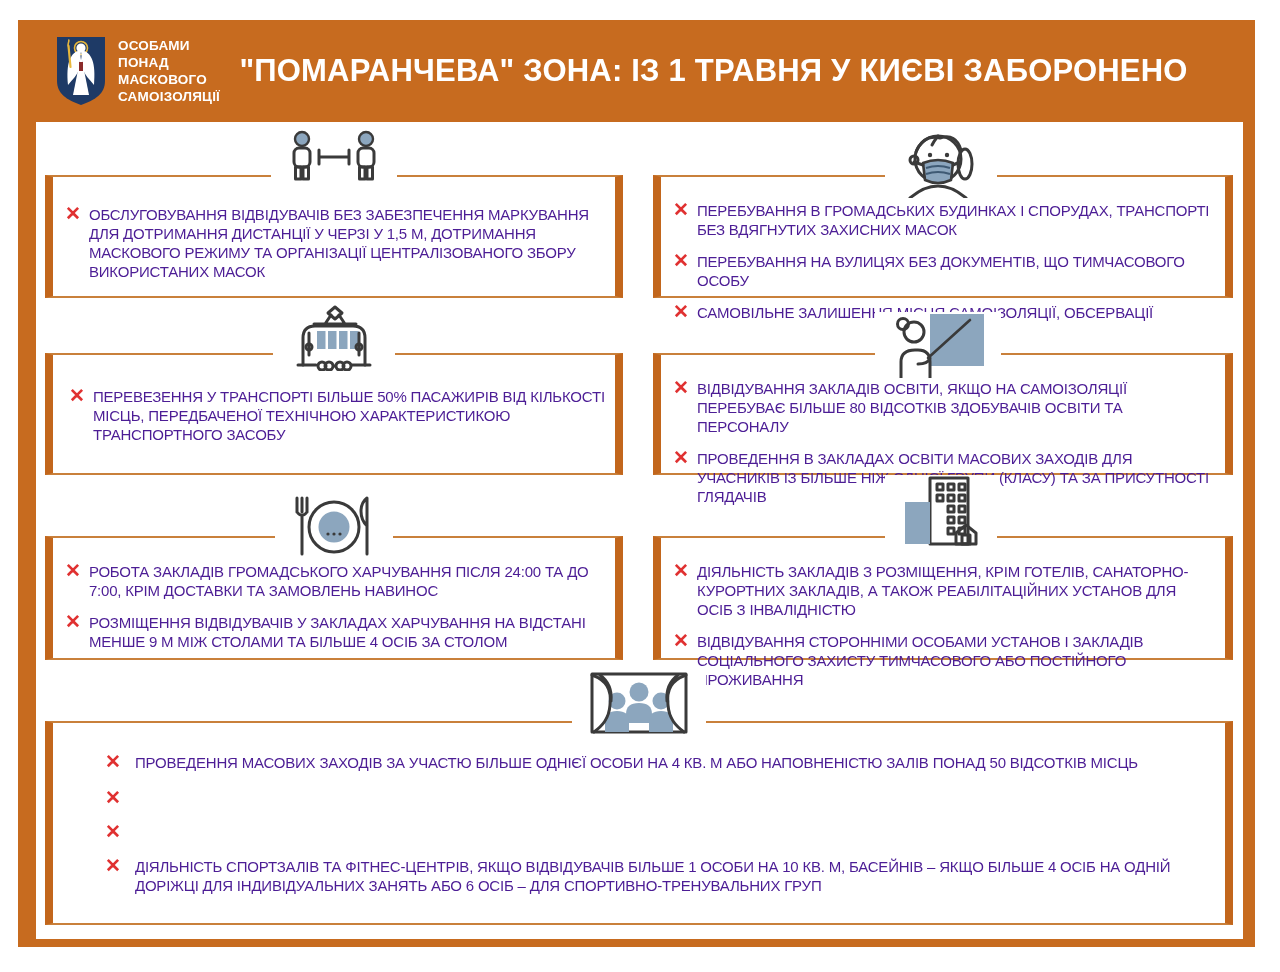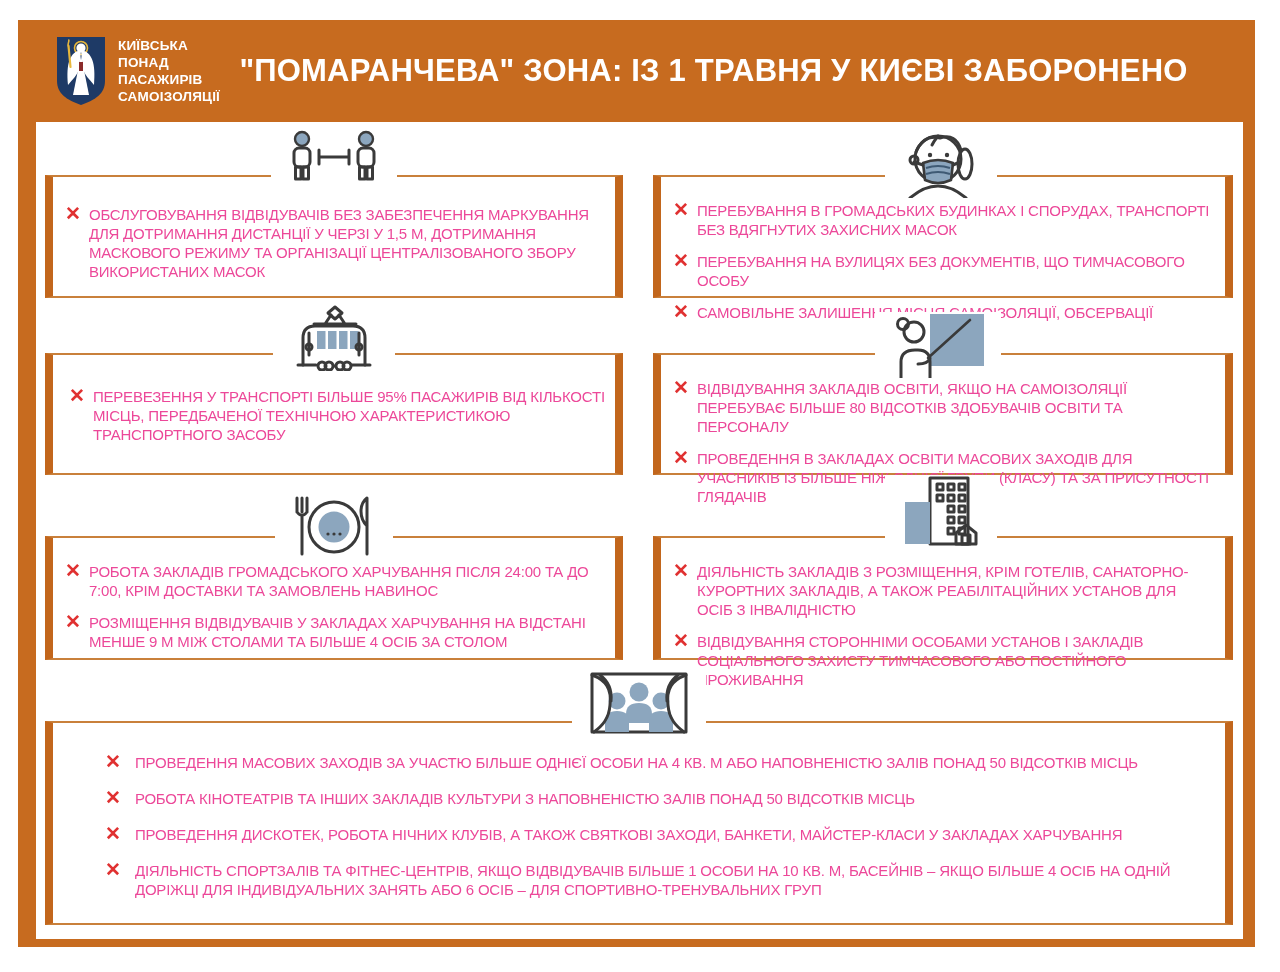--- a/index.html
+++ b/index.html
@@ -24,21 +24,21 @@
   .p2{left:617px;top:53px;width:580px;height:123px;padding-top:24px;}
   .p3{left:9px;top:231px;width:578px;height:122px;padding-top:32px;padding-left:16px;}
   .p4{left:617px;top:231px;width:580px;height:122px;padding-top:24px;}
   .p5{left:9px;top:414px;width:578px;height:124px;padding-top:24px;}
   .p6{left:617px;top:414px;width:580px;height:124px;padding-top:24px;}
   .p7{left:9px;top:599px;width:1188px;height:204px;padding:30px 16px 8px 52px;}
   .item{display:flex;align-items:flex-start;margin-bottom:13px;}
   .p7 .item{margin-bottom:17px;}
   .x-mark{color:#E03131;font-weight:bold;font-size:19px;line-height:17px;margin-right:8px;flex:0 0 auto;}
   .p7 .x-mark{margin-right:14px;}
-  .item-text{color:#ec4899;font-size:15px;line-height:19px;letter-spacing:-0.2px;}
+  .item-text{color:#4c1d95;font-size:15px;line-height:19px;letter-spacing:-0.2px;}
   .icon-wrap{position:absolute;z-index:2;background:#ffffff;padding:0 13px;transform:translateX(-50%);line-height:0;}
   .i1{left:298px;top:8px;}
   .i2{left:905px;top:6px;}
   .i3{left:298px;top:181px;}
   .i4{left:902px;top:190px;}
   .i5{left:298px;top:366px;}
   .i6{left:905px;top:353px;}
   .i7{left:603px;top:549px;}
   svg .ol{stroke:#3A3A3A;stroke-width:3;fill:none;stroke-linecap:round;stroke-linejoin:round;}
   svg .blue{fill:#8CA6BE;}
@@ -55,23 +55,23 @@
         <circle cx="26" cy="13" r="6.5" fill="none" stroke="#E8B83C" stroke-width="1.6"></circle>
         <path d="M26,15 C15,17 11,28 13,50 C18,44 22,40 24,35 Z" fill="#ffffff"></path>
         <path d="M26,15 C37,17 41,28 39,50 C34,44 30,40 28,35 Z" fill="#ffffff"></path>
         <path d="M26,20 L18,60 H34 Z" fill="#ffffff"></path>
         <circle cx="26" cy="13" r="4.6" fill="#ffffff"></circle>
         <rect x="24" y="27" width="4" height="9" fill="#8B2B2B"></rect>
         <path d="M13.5,11 L15.5,32" stroke="#E8B83C" stroke-width="2.2" stroke-linecap="round"></path>
         <path d="M13.5,11 C12,8.5 14.5,7 13.8,5" stroke="#E8B83C" stroke-width="1.6" fill="none" stroke-linecap="round"></path>
       </svg>
       <div class="logo-text">
-        <div>КИЇВСЬКА</div>
+        <div>ОСОБАМИ</div>
         <div>ПОНАД</div>
-        <div>ПАСАЖИРІВ</div>
+        <div>МАСКОВОГО</div>
         <div>САМОІЗОЛЯЦІЇ</div>
       </div>
     </div>
     <div class="title">"ПОМАРАНЧЕВА" ЗОНА: ІЗ 1 ТРАВНЯ У КИЄВІ ЗАБОРОНЕНО</div>
   </div>
 
   <div class="content">
 
     <div class="icon-wrap i1">
       <svg width="100" height="62" viewBox="0 0 100 62">
@@ -200,21 +200,21 @@
       </div>
       <div class="item">
         <span class="x-mark">✕</span>
         <span class="item-text">САМОВІЛЬНЕ ЗАЛИШЕННЯ МІСЦЯ САМОІЗОЛЯЦІЇ, ОБСЕРВАЦІЇ</span>
       </div>
     </div>
 
     <div class="panel p3">
       <div class="item">
         <span class="x-mark">✕</span>
-        <span class="item-text">ПЕРЕВЕЗЕННЯ У ТРАНСПОРТІ БІЛЬШЕ 95% ПАСАЖИРІВ ВІД КІЛЬКОСТІ МІСЦЬ, ПЕРЕДБАЧЕНОЇ ТЕХНІЧНОЮ ХАРАКТЕРИСТИКОЮ ТРАНСПОРТНОГО ЗАСОБУ</span>
+        <span class="item-text">ПЕРЕВЕЗЕННЯ У ТРАНСПОРТІ БІЛЬШЕ 50% ПАСАЖИРІВ ВІД КІЛЬКОСТІ МІСЦЬ, ПЕРЕДБАЧЕНОЇ ТЕХНІЧНОЮ ХАРАКТЕРИСТИКОЮ ТРАНСПОРТНОГО ЗАСОБУ</span>
       </div>
     </div>
 
     <div class="panel p4">
       <div class="item">
         <span class="x-mark">✕</span>
         <span class="item-text">ВІДВІДУВАННЯ ЗАКЛАДІВ ОСВІТИ, ЯКЩО НА САМОІЗОЛЯЦІЇ ПЕРЕБУВАЄ БІЛЬШЕ 80 ВІДСОТКІВ ЗДОБУВАЧІВ ОСВІТИ ТА ПЕРСОНАЛУ</span>
       </div>
       <div class="item">
         <span class="x-mark">✕</span>
@@ -244,25 +244,23 @@
       </div>
     </div>
 
     <div class="panel p7">
       <div class="item">
         <span class="x-mark">✕</span>
         <span class="item-text">ПРОВЕДЕННЯ МАСОВИХ ЗАХОДІВ ЗА УЧАСТЮ БІЛЬШЕ ОДНІЄЇ ОСОБИ НА 4 КВ. М АБО НАПОВНЕНІСТЮ ЗАЛІВ ПОНАД 50 ВІДСОТКІВ МІСЦЬ</span>
       </div>
       <div class="item">
         <span class="x-mark">✕</span>
-        <span class="item-text">РОБОТА КІНОТЕАТРІВ ТА ІНШИХ ЗАКЛАДІВ КУЛЬТУРИ З НАПОВНЕНІСТЮ ЗАЛІВ ПОНАД 50 ВІДСОТКІВ МІСЦЬ</span>
-      </div>
-      <div class="item">
-        <span class="x-mark">✕</span>
-        <span class="item-text">ПРОВЕДЕННЯ ДИСКОТЕК, РОБОТА НІЧНИХ КЛУБІВ, А ТАКОЖ СВЯТКОВІ ЗАХОДИ, БАНКЕТИ, МАЙСТЕР-КЛАСИ У ЗАКЛАДАХ ХАРЧУВАННЯ</span>
+      </div>
+      <div class="item">
+        <span class="x-mark">✕</span>
       </div>
       <div class="item">
         <span class="x-mark">✕</span>
         <span class="item-text">ДІЯЛЬНІСТЬ СПОРТЗАЛІВ ТА ФІТНЕС-ЦЕНТРІВ, ЯКЩО ВІДВІДУВАЧІВ БІЛЬШЕ 1 ОСОБИ НА 10 КВ. М, БАСЕЙНІВ – ЯКЩО БІЛЬШЕ 4 ОСІБ НА ОДНІЙ ДОРІЖЦІ ДЛЯ ІНДИВІДУАЛЬНИХ ЗАНЯТЬ АБО 6 ОСІБ – ДЛЯ СПОРТИВНО-ТРЕНУВАЛЬНИХ ГРУП</span>
       </div>
     </div>
 
   </div>
 </div>
 

